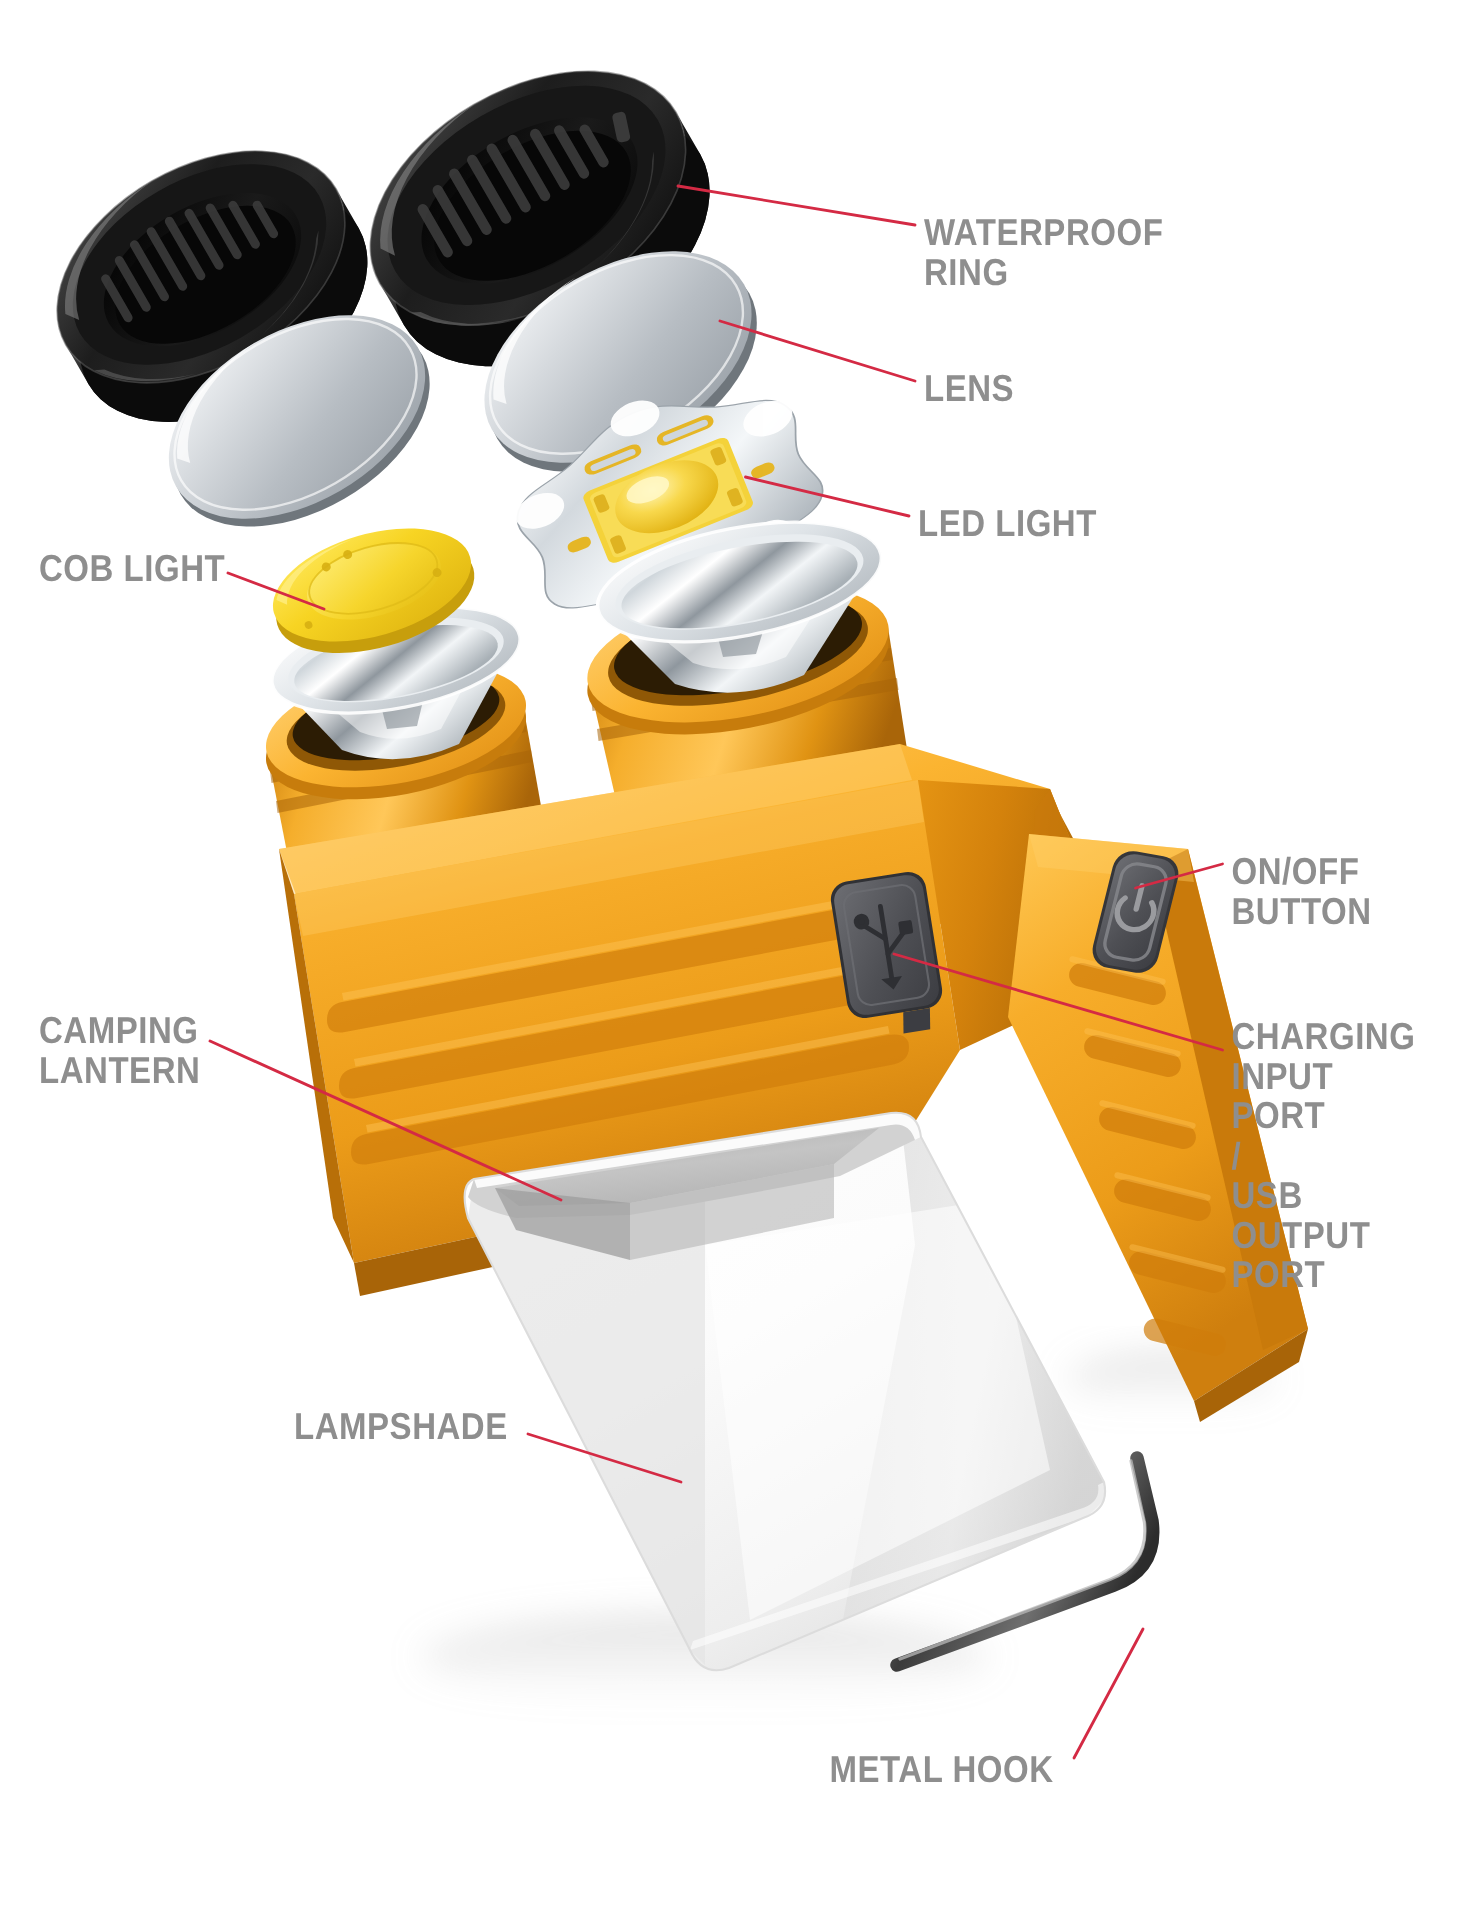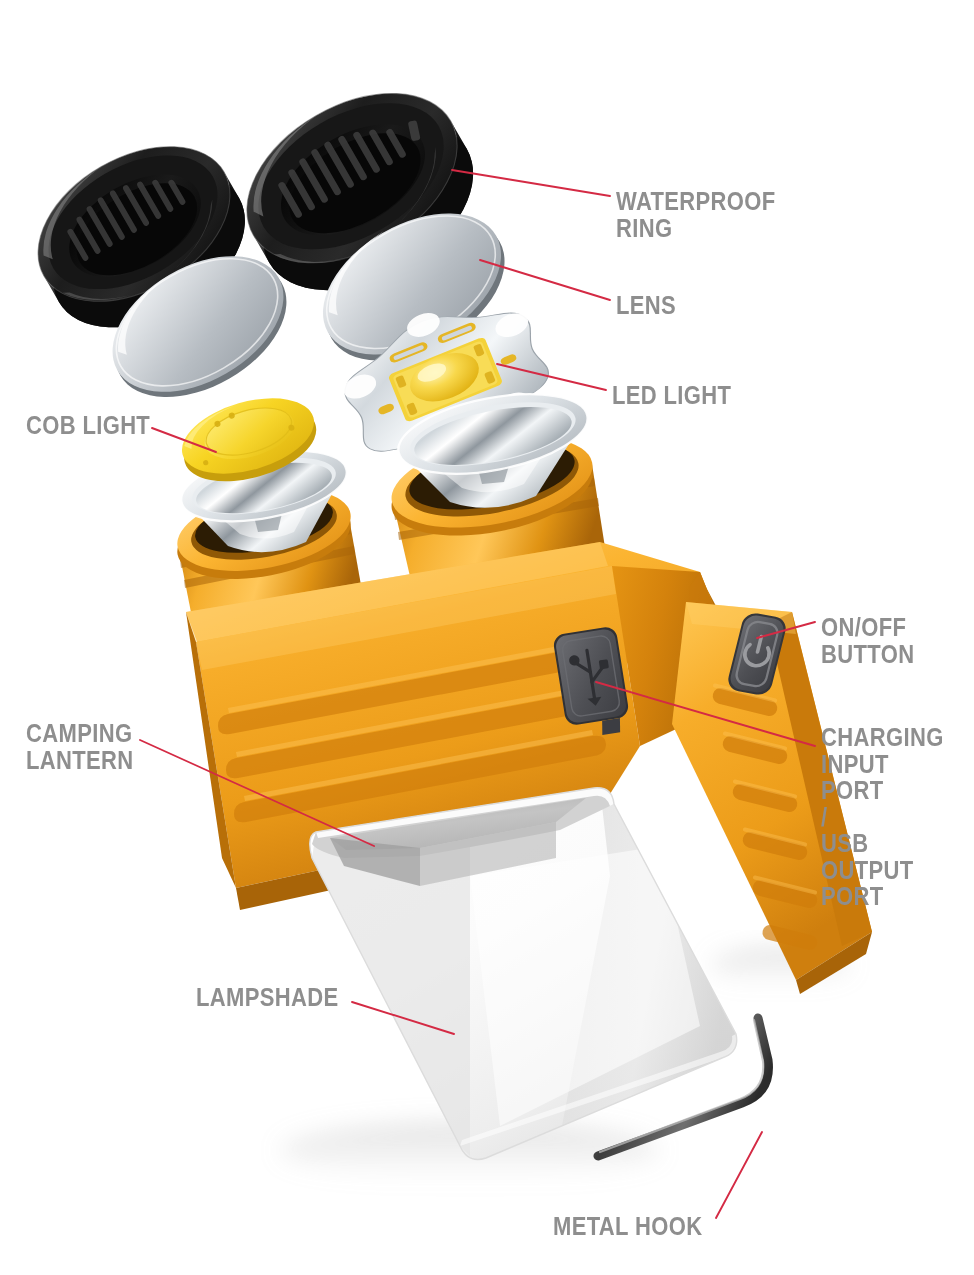--- a/index.html
+++ b/index.html
@@ -1,20 +1,20 @@
 <!DOCTYPE html>
 <html><head>
 <meta charset="utf-8">
 <style>
   html,body{margin:0;padding:0;background:#ffffff;}
   body{
     width:974px;height:1275px;position:relative;overflow:hidden;
     font-family:"Liberation Sans", sans-serif;
   }
-  #stage{position:absolute;left:0;top:0;width:974px;height:930px;margin-top:46px;}
+  #stage{position:absolute;left:0;top:0;width:974px;height:930px;}
   #art{position:absolute;left:0;top:0;width:974px;height:1275px;}
 
   .callout{
     position:absolute;
     color:#8e8e8e;
     font-family:"Liberation Sans", sans-serif;
     font-weight:bold;
     font-size:25px;
     line-height:1.06;
     letter-spacing:0.4px;

